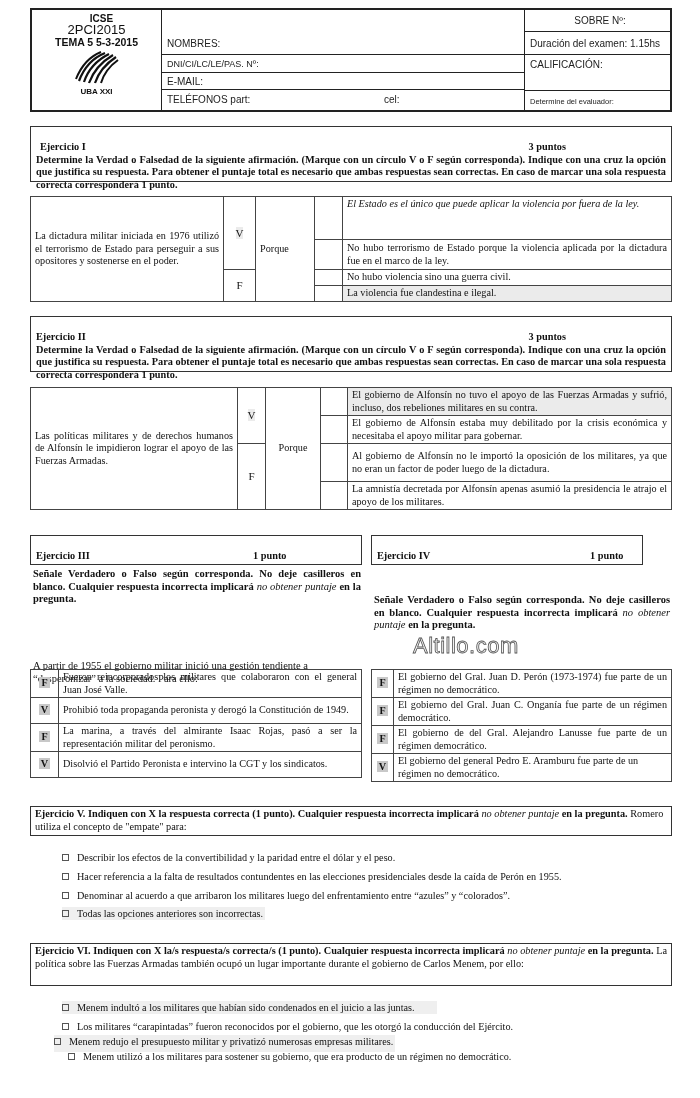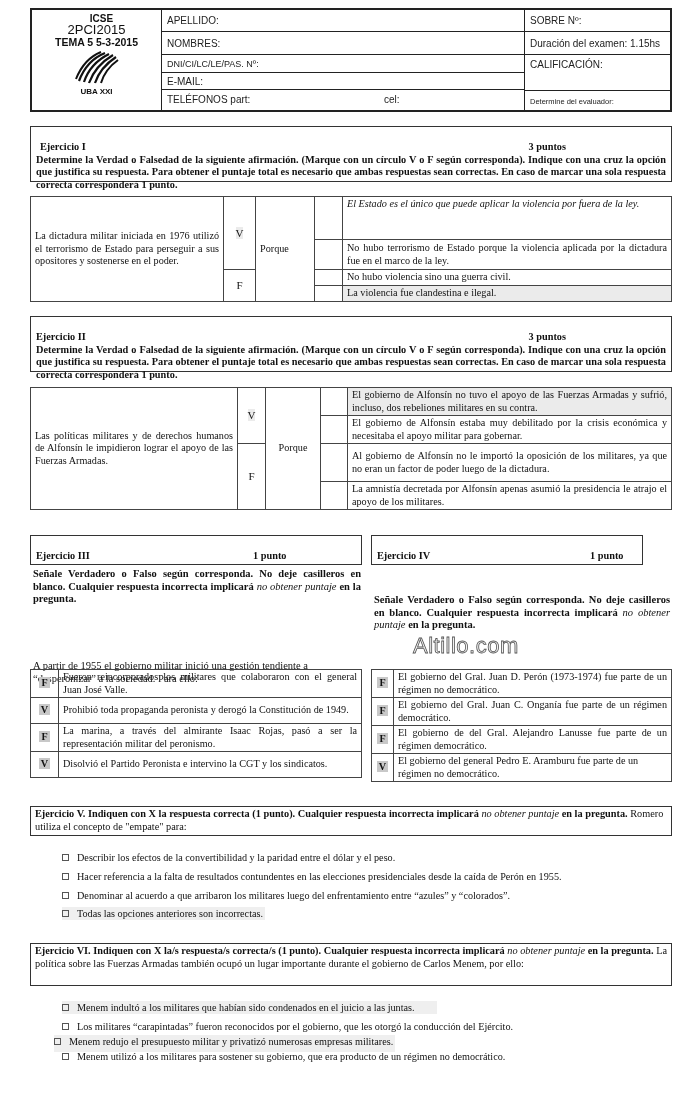--- a/index.html
+++ b/index.html
@@ -54,31 +54,30 @@
       <path d="M30 2 C20 6 10 14 4 30" stroke="#111" stroke-width="2.2" fill="none"></path>
       <path d="M34 3 C24 8 14 16 9 31" stroke="#111" stroke-width="2.2" fill="none"></path>
       <path d="M38 4 C28 10 19 18 14 32" stroke="#111" stroke-width="2.2" fill="none"></path>
       <path d="M41 6 C32 12 24 20 20 32" stroke="#111" stroke-width="2.2" fill="none"></path>
       <path d="M43 9 C36 14 29 22 26 32" stroke="#111" stroke-width="2" fill="none"></path>
       <path d="M26 1 C16 5 7 13 1 28" stroke="#111" stroke-width="2" fill="none"></path>
     </svg>
     <div class="l4">UBA XXI</div>
   </div>
   <div class="hdr-mid">
-    <div class="hdr-row" style="top:0;height:22px;line-height:22px;">APELLIDO:</div>
     <div class="hdr-row" style="top:22px;height:23px;line-height:23px;">NOMBRES:</div>
     <div class="hdr-row" style="top:45px;height:18px;line-height:18px;font-size:9px;">DNI/CI/LC/LE/PAS. Nº:</div>
     <div class="hdr-row" style="top:63px;height:17px;line-height:17px;">E-MAIL:</div>
     <div class="hdr-row" style="top:80px;height:20px;line-height:20px;border-bottom:none;">
       <span>TELÉFONOS part:</span>
       <span style="position:absolute;left:222px;">cel:</span>
     </div>
   </div>
   <div class="hdr-right">
-    <div class="hdr-row" style="top:0;height:22px;line-height:22px;">SOBRE Nº:</div>
+    <div class="hdr-row" style="top:0;height:22px;line-height:22px;text-align:center;">SOBRE Nº:</div>
     <div class="hdr-row" style="top:22px;height:23px;line-height:23px;">Duración del examen: 1.15hs</div>
     <div class="hdr-row" style="top:45px;height:35px;line-height:20px;border-bottom:none;">CALIFICACIÓN:</div>
     <div class="hdr-row" style="top:80px;height:20px;line-height:22px;font-size:7.5px;border-bottom:none;border-top:1px solid #222;">Determine del evaluador:</div>
   </div>
 </div>
 
 <div class="ex-box" style="left:30px;top:126px;width:642px;height:56px;">
   <div class="ex-title-row" style="font-weight:bold;">
     <span style="padding-left:4px;">Ejercicio I</span>
     <span style="padding-right:100px;">3 puntos</span>
@@ -228,14 +227,14 @@
   <div class="cb-item hl" style="left:62px;top:907px;padding:1px 2px 1px 0;"><span class="box"></span><span>Todas las opciones anteriores son incorrectas.</span></div>
 </div>
 
 <div class="abs" style="left:30px;top:943px;width:642px;height:43px;border:1.5px solid #333;padding:1px 4px;line-height:12.5px;font-size:10.3px;">
   <b>Ejercicio VI. Indiquen con X la/s respuesta/s correcta/s (1 punto). Cualquier respuesta incorrecta implicará </b><em>no obtener puntaje</em><b> en la pregunta.</b><span> La política sobre las Fuerzas Armadas también ocupó un lugar importante durante el gobierno de Carlos Menem, por ello:</span>
 </div>
 <div class="cb-list">
   <div class="cb-item hl" style="left:62px;top:1001px;padding:1px 22px 1px 0;"><span class="box"></span><span>Menem indultó a los militares que habían sido condenados en el juicio a las juntas.</span></div>
   <div class="cb-item" style="left:62px;top:1021px;"><span class="box"></span><span>Los militares “carapintadas” fueron reconocidos por el gobierno, que les otorgó la conducción del Ejército.</span></div>
   <div class="cb-item hl" style="left:54px;top:1035px;padding:1px 2px 5px 0;"><span class="box"></span><span>Menem redujo el presupuesto militar y privatizó numerosas empresas militares.</span></div>
-  <div class="cb-item" style="left:62px;top:1051px;text-align:right;"><span class="box"></span><span>Menem utilizó a los militares para sostener su gobierno, que era producto de un régimen no democrático.</span></div>
+  <div class="cb-item" style="left:68px;top:1051px;text-align:right;"><span class="box"></span><span>Menem utilizó a los militares para sostener su gobierno, que era producto de un régimen no democrático.</span></div>
 </div>
 
 </body></html>

